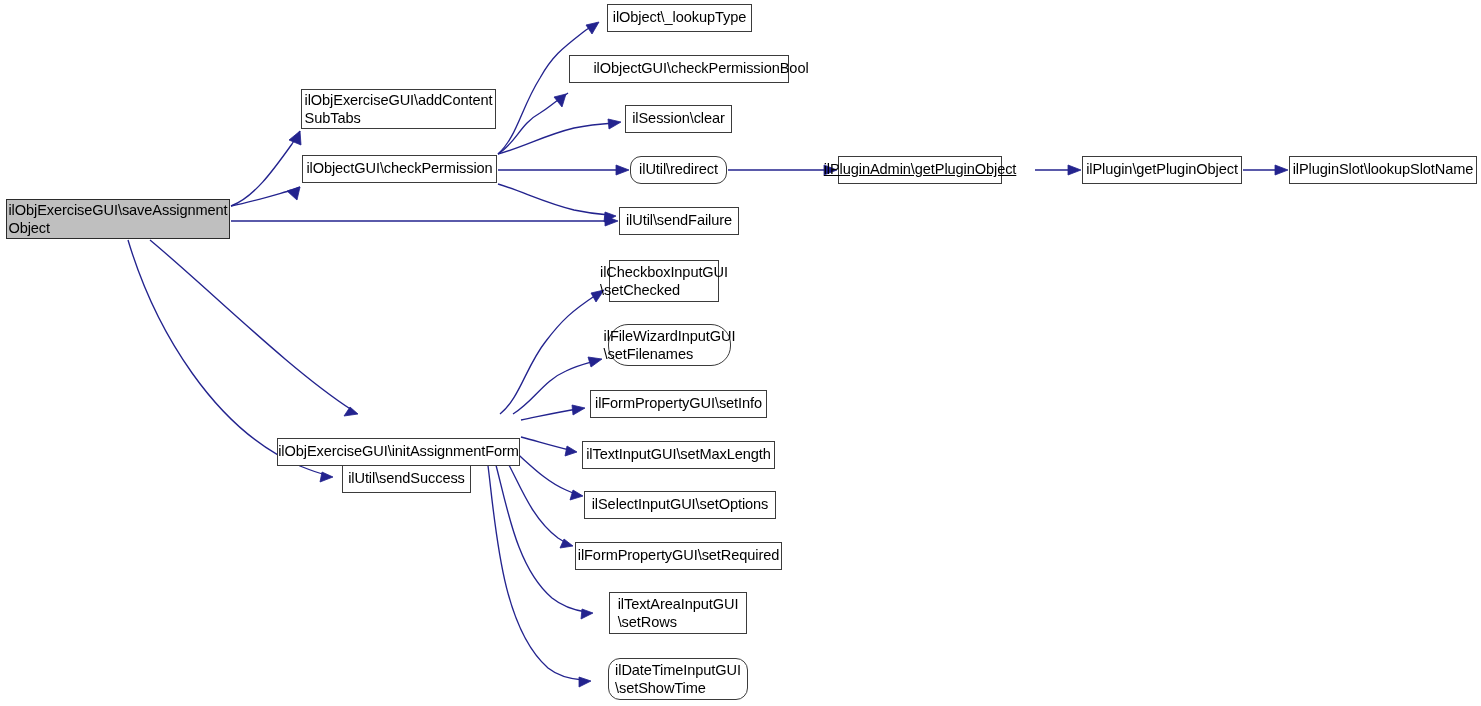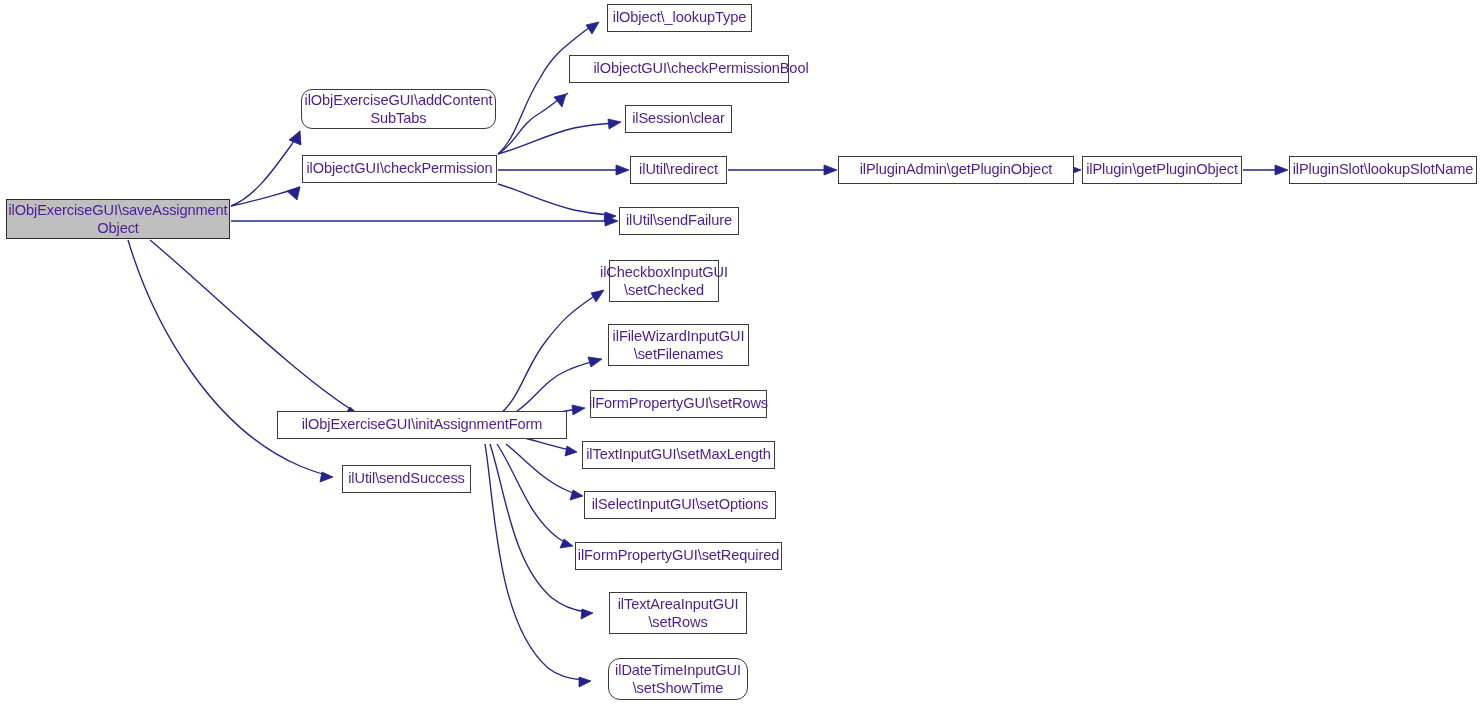--- a/index.html
+++ b/index.html
@@ -33,22 +33,22 @@
     stroke-width: 0.8;
   }
   .gnode {
     position: absolute;
     box-sizing: border-box;
     border: 1.4px solid #3b3b3b;
     background: #ffffff;
     display: flex;
     align-items: center;
     justify-content: center;
-    text-align: center;
-    color: #4c1d95;
+    text-align: left;
+    color: #000000;
     font-size: 14.6px;
     line-height: 1.18;
     letter-spacing: -0.1px;
     white-space: pre-line;
     padding: 0 4px;
   }
   .gnode.current {
     background: #bfbfbf;
     border-color: #2b2b2b;
   }
@@ -102,38 +102,38 @@
         <path class="edge-head" d="M 573,546 l -13,2 l 4,-9 z"></path>
         <path class="edge-path" d="M 490,444 C 505,490 512,564 552,598 C 562,606 573,610 586,612"></path>
         <path class="edge-head" d="M 593,613 l -12,6 l 1,-10 z"></path>
         <path class="edge-path" d="M 485,444 C 495,504 496,622 548,668 C 558,676 570,679 583,680"></path>
         <path class="edge-head" d="M 591,681 l -12,6 l 0,-10 z"></path>
       </g>
   </svg>
   <div id="node-layer">
       <div class="gnode current twoline" style="left: 6px; top: 199px; width: 224px; height: 40px;">ilObjExerciseGUI\saveAssignment
 Object</div>
-      <div class="gnode twoline" style="left: 301px; top: 89px; width: 195px; height: 40px; border-radius: 11px;">ilObjExerciseGUI\addContent
+      <div class="gnode twoline" style="left: 301px; top: 89px; width: 195px; height: 40px;">ilObjExerciseGUI\addContent
 SubTabs</div>
       <div class="gnode" style="left: 302px; top: 155px; width: 195px; height: 28px;">ilObjectGUI\checkPermission</div>
       <div class="gnode" style="left: 607px; top: 4px; width: 145px; height: 28px;">ilObject\_lookupType</div>
       <div class="gnode" style="left: 569px; top: 55px; width: 220px; height: 28px; padding-left: 48px;">ilObjectGUI\checkPermissionBool</div>
       <div class="gnode" style="left: 625px; top: 105px; width: 107px; height: 28px;">ilSession\clear</div>
-      <div class="gnode" style="left: 630px; top: 156px; width: 97px; height: 28px;">ilUtil\redirect</div>
+      <div class="gnode" style="left: 630px; top: 156px; width: 97px; height: 28px; border-radius: 11px;">ilUtil\redirect</div>
       <div class="gnode" style="left: 619px; top: 207px; width: 120px; height: 28px;">ilUtil\sendFailure</div>
-      <div class="gnode" style="left: 838px; top: 156px; width: 236px; height: 28px;">ilPluginAdmin\getPluginObject</div>
+      <div class="gnode" style="left: 838px; top: 156px; width: 164px; height: 28px; text-decoration: underline;">ilPluginAdmin\getPluginObject</div>
       <div class="gnode" style="left: 1082px; top: 156px; width: 160px; height: 28px;">ilPlugin\getPluginObject</div>
       <div class="gnode" style="left: 1289px; top: 156px; width: 188px; height: 28px;">ilPluginSlot\lookupSlotName</div>
-      <div class="gnode" style="left: 277px; top: 411px; width: 290px; height: 28px;">ilObjExerciseGUI\initAssignmentForm</div>
+      <div class="gnode" style="left: 277px; top: 438px; width: 243px; height: 28px;">ilObjExerciseGUI\initAssignmentForm</div>
       <div class="gnode" style="left: 334px; top: 465px; width: 129px; height: 28px; margin-left: 8px;">ilUtil\sendSuccess</div>
       <div class="gnode twoline" style="left: 609px; top: 260px; width: 110px; height: 42px;">ilCheckboxInputGUI
 \setChecked</div>
-      <div class="gnode twoline" style="left: 608px; top: 324px; width: 141px; height: 42px;">ilFileWizardInputGUI
+      <div class="gnode twoline" style="left: 608px; top: 324px; width: 123px; height: 42px; border-radius: 20px;">ilFileWizardInputGUI
 \setFilenames</div>
-      <div class="gnode" style="left: 590px; top: 390px; width: 177px; height: 28px;">ilFormPropertyGUI\setRows</div>
+      <div class="gnode" style="left: 590px; top: 390px; width: 177px; height: 28px;">ilFormPropertyGUI\setInfo</div>
       <div class="gnode" style="left: 582px; top: 441px; width: 193px; height: 28px;">ilTextInputGUI\setMaxLength</div>
       <div class="gnode" style="left: 584px; top: 491px; width: 192px; height: 28px;">ilSelectInputGUI\setOptions</div>
       <div class="gnode" style="left: 575px; top: 542px; width: 207px; height: 28px;">ilFormPropertyGUI\setRequired</div>
       <div class="gnode twoline" style="left: 609px; top: 592px; width: 138px; height: 42px;">ilTextAreaInputGUI
 \setRows</div>
       <div class="gnode twoline" style="left: 608px; top: 658px; width: 140px; height: 42px; border-radius: 12px;">ilDateTimeInputGUI
 \setShowTime</div>
     </div>
 </div>
 

